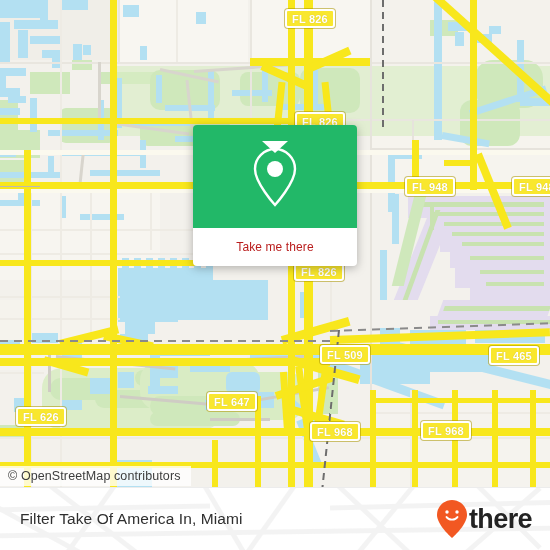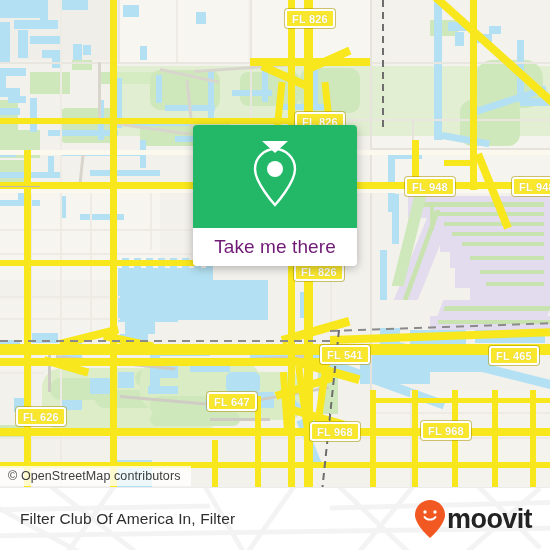--- a/index.html
+++ b/index.html
@@ -66,21 +66,21 @@
     border-radius:4px 4px 0 0;
     display:flex; align-items:center; justify-content:center;
   }
   #popup-body {
     height:38px;
     background:#ffffff;
     border-radius:0 0 4px 4px;
     display:flex; align-items:center; justify-content:center;
   }
   #popup-label {
-    font-size:19px; color:#701a75; letter-spacing:.1px;
+    font-size:12px; color:#b91c1c; letter-spacing:.1px;
   }
   #popup-tip {
     position:absolute; left:50%; top:141px;
     width:0; height:0; margin-left:-13px;
     border-left:13px solid transparent;
     border-right:13px solid transparent;
     border-top:12px solid #ffffff;
   }
 
   
@@ -441,21 +441,21 @@
       <div class="shield" style="left:294px;top:262px;">
           <span>FL 826</span>
         </div>
       <div class="shield" style="left:405px;top:177px;">
           <span>FL 948</span>
         </div>
       <div class="shield" style="left:512px;top:177px;">
           <span>FL 948</span>
         </div>
       <div class="shield" style="left:320px;top:345px;">
-          <span>FL 541</span>
+          <span>FL 509</span>
         </div>
       <div class="shield" style="left:489px;top:346px;">
           <span>FL 465</span>
         </div>
       <div class="shield" style="left:207px;top:392px;">
           <span>FL 647</span>
         </div>
       <div class="shield" style="left:16px;top:407px;">
           <span>FL 626</span>
         </div>
@@ -493,25 +493,25 @@
         <path d="M300 -10 L240 75"></path>
         <path d="M330 -10 L420 75"></path>
         <path d="M420 -10 L350 75"></path>
         <path d="M470 -10 L540 60"></path>
         <path d="M540 0 L460 70"></path>
         <path d="M-20 48 L570 40"></path>
         <path d="M-20 22 L210 18"></path>
         <path d="M330 20 L570 14"></path>
       </g>
     </svg>
-    <div id="footer-title">Filter Club Of America In, Filter</div>
+    <div id="footer-title">Filter Take Of America In, Miami</div>
     <div id="logo">
       <svg width="30" height="38" viewBox="0 0 30 38">
         <path d="M15 0 C6.7 0 0 6.7 0 15 C0 25 15 38 15 38 C15 38 30 25 30 15 C30 6.7 23.3 0 15 0 Z" fill="#f25822"></path>
         <circle cx="10" cy="12" r="1.7" fill="#ffffff"></circle>
         <circle cx="20" cy="12" r="1.7" fill="#ffffff"></circle>
         <path d="M9.5 17 C11.5 20.5 18.5 20.5 20.5 17" stroke="#ffffff" stroke-width="1.9" fill="none" stroke-linecap="round"></path>
       </svg>
-      <span id="logo-text">moovit</span>
+      <span id="logo-text">there</span>
     </div>
   </div>
 
 </div>
 
 </body></html>

